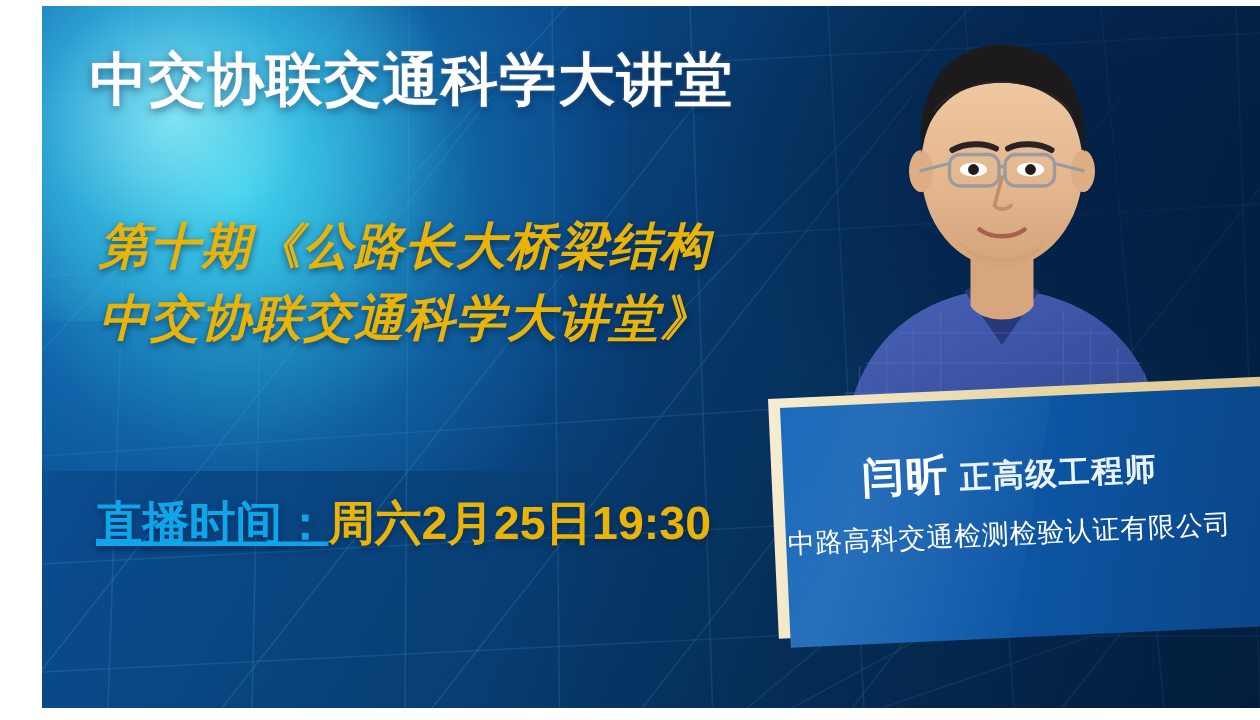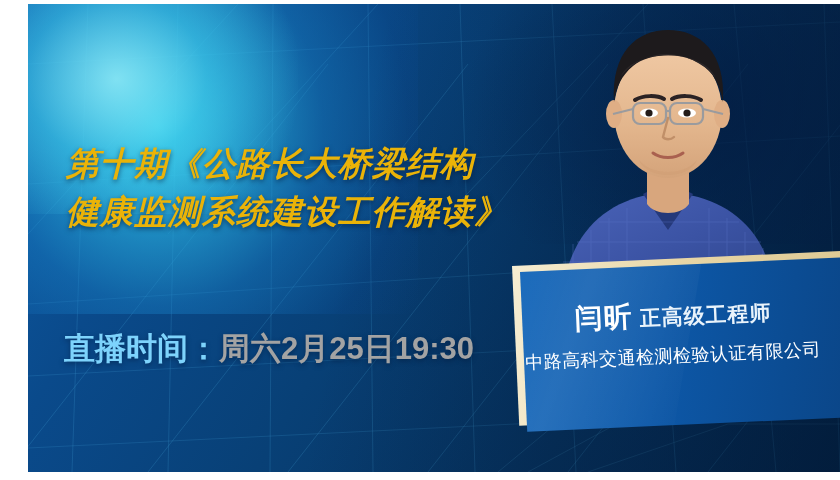--- a/index.html
+++ b/index.html
@@ -126,22 +126,22 @@
   .airtime {
     position: absolute;
     left: 36px;
     top: 324px;
     font-size: 31px;
     font-weight: bold;
     white-space: nowrap;
     letter-spacing: 0px;
     text-shadow: 0 2px 5px rgba(0,25,60,0.55);
   }
-  .airtime .lbl { color: #7dd3fc; }
-  .airtime .val { color: #a3a3a3; }
+  .airtime .lbl { color: #0ea5e9; text-decoration: underline; }
+  .airtime .val { color: #eab308; }
 
   
   .portrait {
     position: absolute;
     left: 515px;
     top: 0px;
     width: 250px;
     height: 300px;
     overflow: hidden;
   }
@@ -358,24 +358,25 @@
         </g>
 
         <path d="M 125 114 L 120 133 C 122 136 128 136 131 133" stroke="#c08f68" stroke-width="2.4" fill="none" stroke-linecap="round"></path>
 
         <path d="M 110 149 C 118 155 132 155 140 149" stroke="#a9604f" stroke-width="3" fill="none" stroke-linecap="round"></path>
 
         <path d="M 96 156 C 108 172 142 172 154 156 C 146 176 104 176 96 156 Z" fill="#cf9d74" opacity="0.5"></path>
       </svg>
     </div>
 
+    <div class="title-main">中交协联交通科学大讲堂</div>
 
     <div class="subtitle">
       <div>第十期《公路长大桥梁结构</div>
-      <div>健康监测系统建设工作解读》</div>
+      <div>中交协联交通科学大讲堂》</div>
     </div>
 
     <div class="airtime">
       <span class="lbl">直播时间：</span><span class="val">周六2月25日19:30</span>
     </div>
 
     <div class="panel-wrap">
       <div class="panel-gold"></div>
       <div class="panel-body">
         <div class="panel-sheen"></div>

